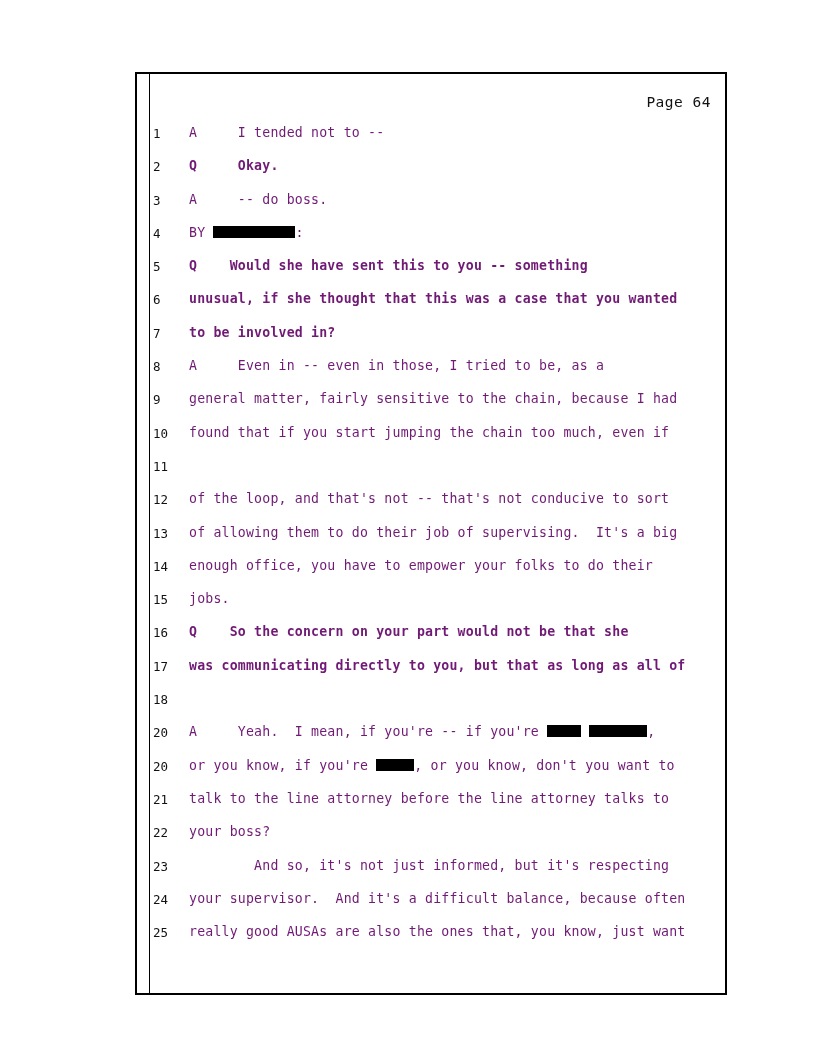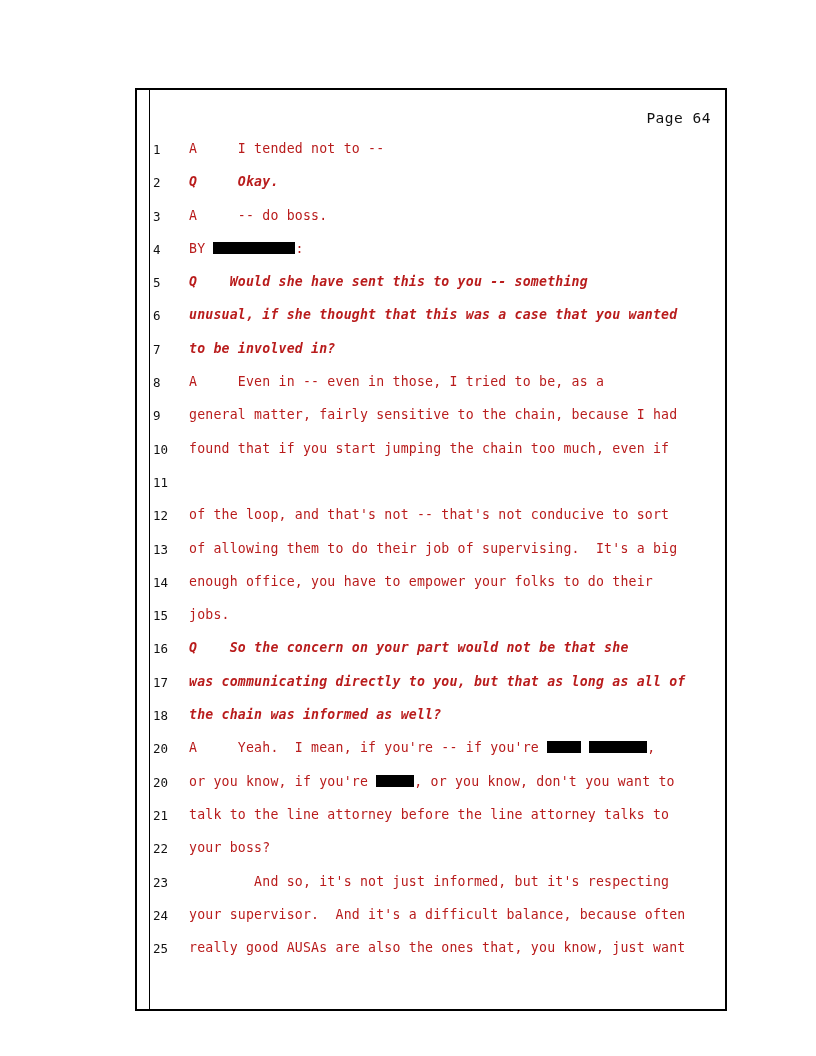--- a/index.html
+++ b/index.html
@@ -17,21 +17,21 @@
     position: absolute;
     left: 0; top: 0;
     width: 816px;
     height: 1056px;
     background: #ffffff;
   }
   
   .transcript-box {
     position: absolute;
     left: 135px;
-    top: 88px;
+    top: 72px;
     width: 592px;
     height: 923px;
     border: 2px solid #000000;
     box-sizing: border-box;
     background: #ffffff;
   }
   
   .left-rule {
     position: absolute;
     left: 12px;
@@ -70,27 +70,26 @@
     font-size: 12.5px;
     color: #111;
   }
   .line-text {
     position: absolute;
     left: 52px;
     top: 2px;
     right: 6px;
     font-size: 13.2px;
     line-height: 18px;
-    color: #b91c1c;
+    color: #701a75;
     white-space: pre;
     letter-spacing: 0.2px;
   }
   .line-text.bold {
     font-weight: bold;
-    font-style: italic;
   }
   .redact {
     display: inline-block;
     background: #000000;
     vertical-align: middle;
     height: 12px;
     position: relative;
     top: -1px;
   }
 </style>
@@ -164,21 +163,20 @@
         <div class="line">
           <div class="line-no">16</div>
           <div class="line-text bold">Q    So the concern on your part would not be that she</div>
         </div>
         <div class="line">
           <div class="line-no">17</div>
           <div class="line-text bold">was communicating directly to you, but that as long as all of</div>
         </div>
         <div class="line">
           <div class="line-no">18</div>
-          <div class="line-text bold">the chain was informed as well?</div>
         </div>
         <div class="line">
           <div class="line-no">20</div>
           <div class="line-text">A     Yeah.  I mean, if you're -- if you're <span class="redact" style="width: 34px;"></span> <span class="redact" style="width: 58px;"></span>,</div>
         </div>
         <div class="line">
           <div class="line-no">20</div>
           <div class="line-text">or you know, if you're <span class="redact" style="width: 38px;"></span>, or you know, don't you want to</div>
         </div>
         <div class="line">

